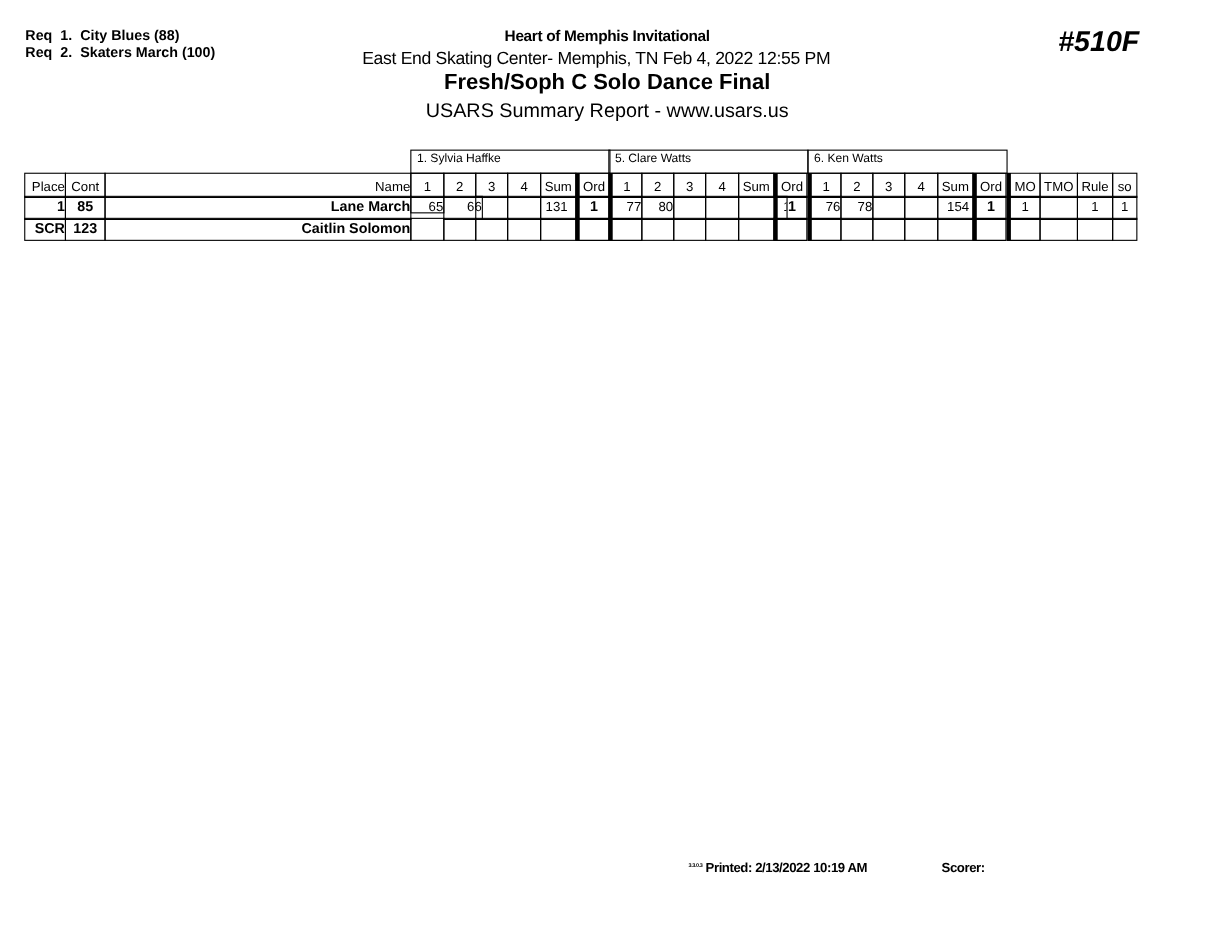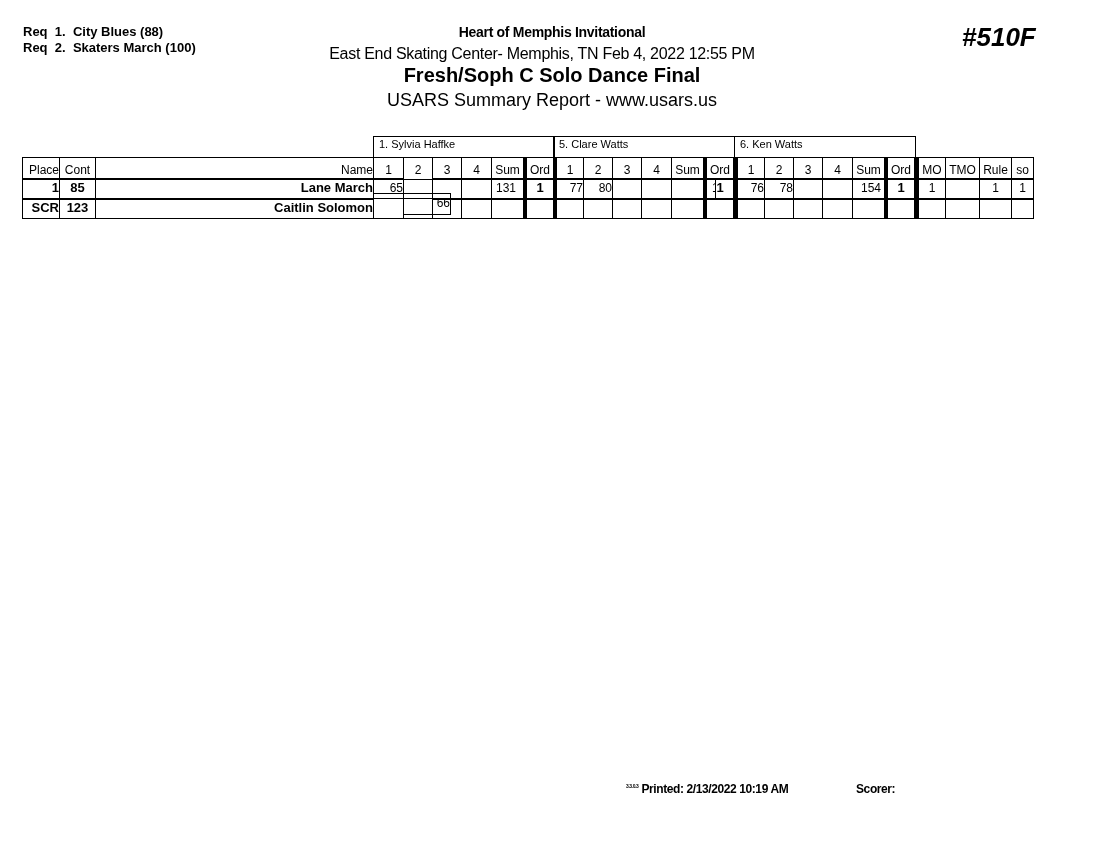--- a/index.html
+++ b/index.html
@@ -74,21 +74,21 @@
     <div class="cell hdr ctr" style="left: 852px; top: 157px; width: 33px; height: 23px; line-height: 24px;">Sum</div>
     <div class="cell hdr ctr thickL" style="left: 884px; top: 157px; width: 31px; height: 23px; line-height: 24px;">Ord</div>
     <div class="cell hdr ctr thickL" style="left: 915px; top: 157px; width: 31px; height: 23px; line-height: 24px;">MO</div>
     <div class="cell hdr ctr" style="left: 945px; top: 157px; width: 35px; height: 23px; line-height: 24px;">TMO</div>
     <div class="cell hdr ctr" style="left: 979px; top: 157px; width: 33px; height: 23px; line-height: 24px;">Rule</div>
     <div class="cell hdr ctr" style="left: 1011px; top: 157px; width: 23px; height: 23px; line-height: 24px;">so</div>
     <div class="cell bold lf" style="left: 22px; top: 178px; width: 38px; height: 22px;">1</div>
     <div class="cell bold ctr" style="left: 59px; top: 178px; width: 37px; height: 22px;">85</div>
     <div class="cell bold lf" style="left: 95px; top: 178px; width: 279px; height: 22px; padding-left: 6px;">Lane March</div>
     <div class="cell lf" style="left: 373px; top: 178px; width: 31px; height: 16px;">65</div>
-    <div class="cell lf" style="left: 403px; top: 178px; width: 48px; height: 22px; margin-top: 15px;">66</div>
+    <div class="cell lf" style="left: 403px; top: 178px; width: 36px; height: 22px;">66</div>
     <div class="cell lf" style="left: 432px; top: 178px; width: 30px; height: 22px;"></div>
     <div class="cell lf" style="left: 461px; top: 178px; width: 31px; height: 22px;"></div>
     <div class="cell rt" style="left: 491px; top: 178px; width: 33px; height: 22px; text-align: center;">131</div>
     <div class="cell ctr bold thickL" style="left: 523px; top: 178px; width: 31px; height: 22px;">1</div>
     <div class="cell lf thickL" style="left: 553px; top: 178px; width: 31px; height: 22px;">77</div>
     <div class="cell lf" style="left: 583px; top: 178px; width: 30px; height: 22px;">80</div>
     <div class="cell lf" style="left: 612px; top: 178px; width: 30px; height: 22px;"></div>
     <div class="cell lf" style="left: 641px; top: 178px; width: 31px; height: 22px;"></div>
     <div class="cell rt" style="left: 671px; top: 178px; width: 33px; height: 22px; padding-left: 40px;">157</div>
     <div class="cell ctr bold thickL" style="left: 703px; top: 178px; width: 31px; height: 22px;">1</div>

